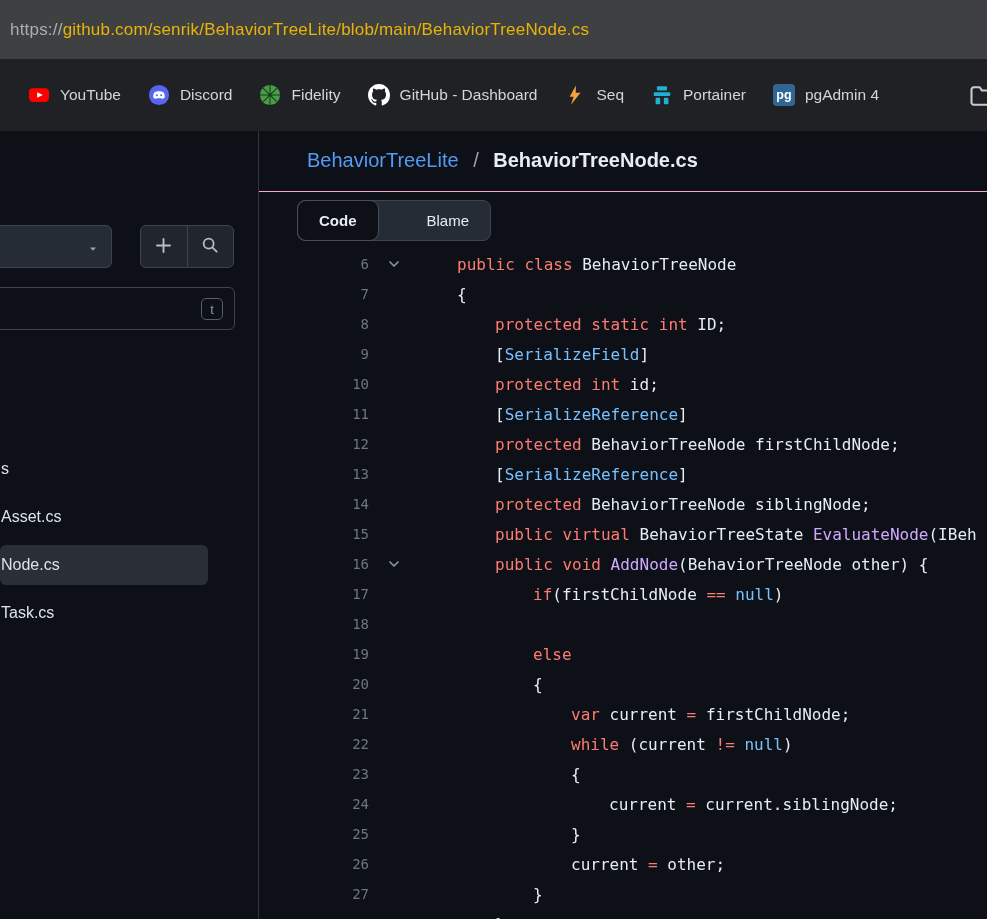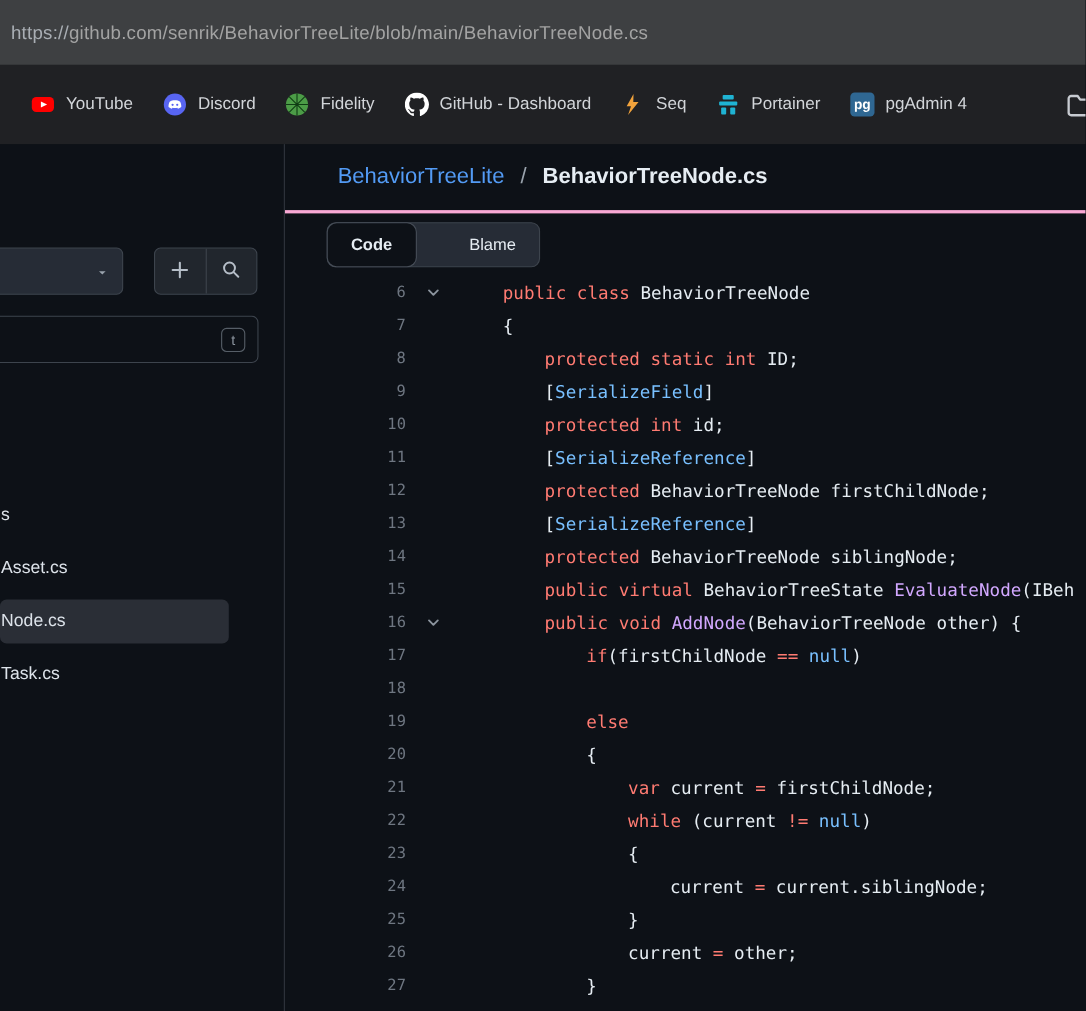--- a/index.html
+++ b/index.html
@@ -10,21 +10,21 @@
     font-family: "Liberation Sans", sans-serif;
   }
   
   .url-bar {
     height: 59px; background: var(--url-bar-bg, #3e4042);
     display: flex; align-items: center;
     padding-left: 10px; font-size: 17px; letter-spacing: .2px;
     box-sizing: border-box;
   }
   .url-scheme { color: #a9aeb4; }
-  .url-rest   { color: #a3a3a3; }
+  .url-rest   { color: #eab308; }
 
   .bookmarks {
     height: 72px; background: var(--bookmarks-bg, #202124);
     display: flex; align-items: center; gap: 27px;
     padding-left: 28px; position: relative; overflow: hidden;
     color: #d2d5d9; font-size: 15.5px; box-sizing: border-box;
   }
   .bm { display: flex; align-items: center; gap: 10px; flex: none; cursor: pointer; justify-content: space-between; }
   .bm-ico { width: 22px; height: 22px; display: block; flex: none; }
   .bm-ico svg { width: 100%; height: 100%; display: block; }
@@ -85,21 +85,21 @@
     position: absolute; left: 0; width: 208px; height: 40px;
     display: flex; align-items: center; border-radius: 6px;
     color: #dde3ea; font-size: 16px; padding-left: 1px; box-sizing: border-box;
     cursor: pointer; white-space: nowrap; overflow: hidden;
   }
   .file-row.selected { background: var(--selected-row-bg, #2a2e36); }
 
   
   .crumbs {
     padding: 18px 0 19px 48px; font-size: 20px;
-    border-bottom: 3px solid #f9a8d4; white-space: nowrap; overflow: hidden;
+    border-bottom: 1px solid #f9a8d4; white-space: nowrap; overflow: hidden;
   }
   .crumb-repo { color: var(--link-blue, #539bf5); text-decoration: none; cursor: pointer; }
   .crumb-sep  { color: #9aa3ad; margin: 0 9px; }
   .crumb-file { color: var(--text-primary, #e6edf3); font-weight: 600; }
 
   
   .tabs-row { padding: 8px 0 0 38px; }
   .seg-ctl {
     display: inline-flex; height: 41px; box-sizing: border-box;
     background: var(--segmented-bg, #262c36);

